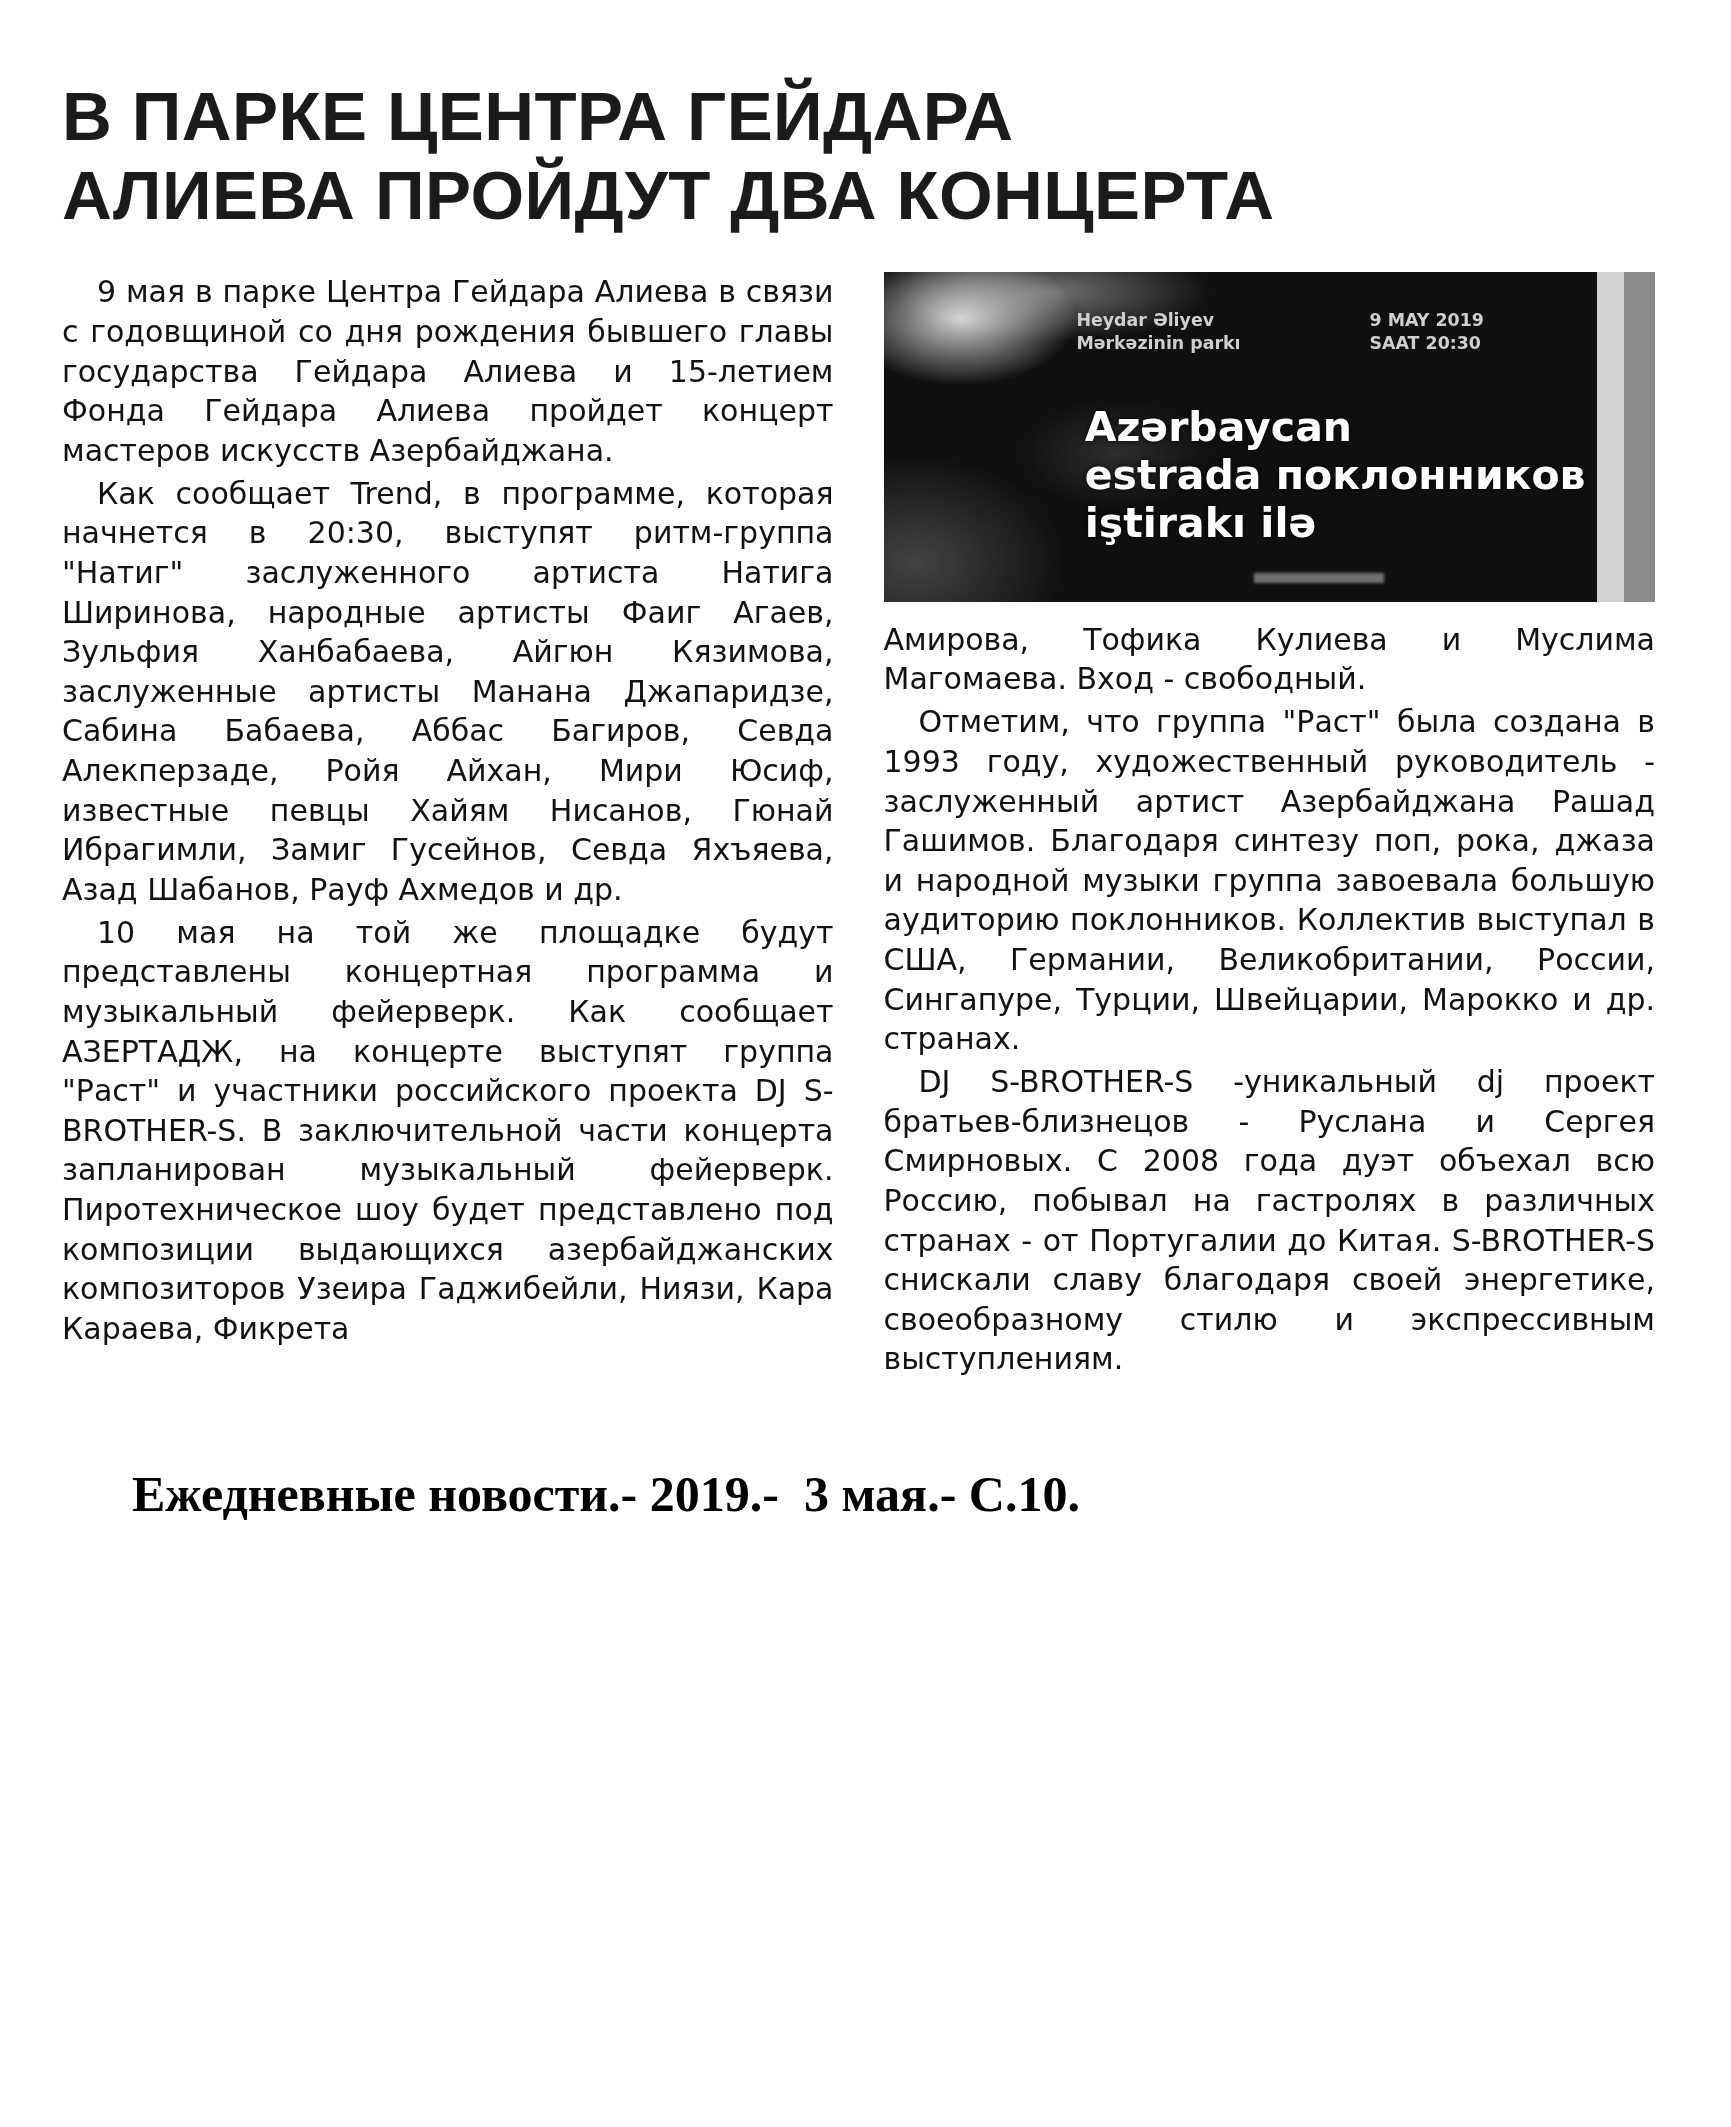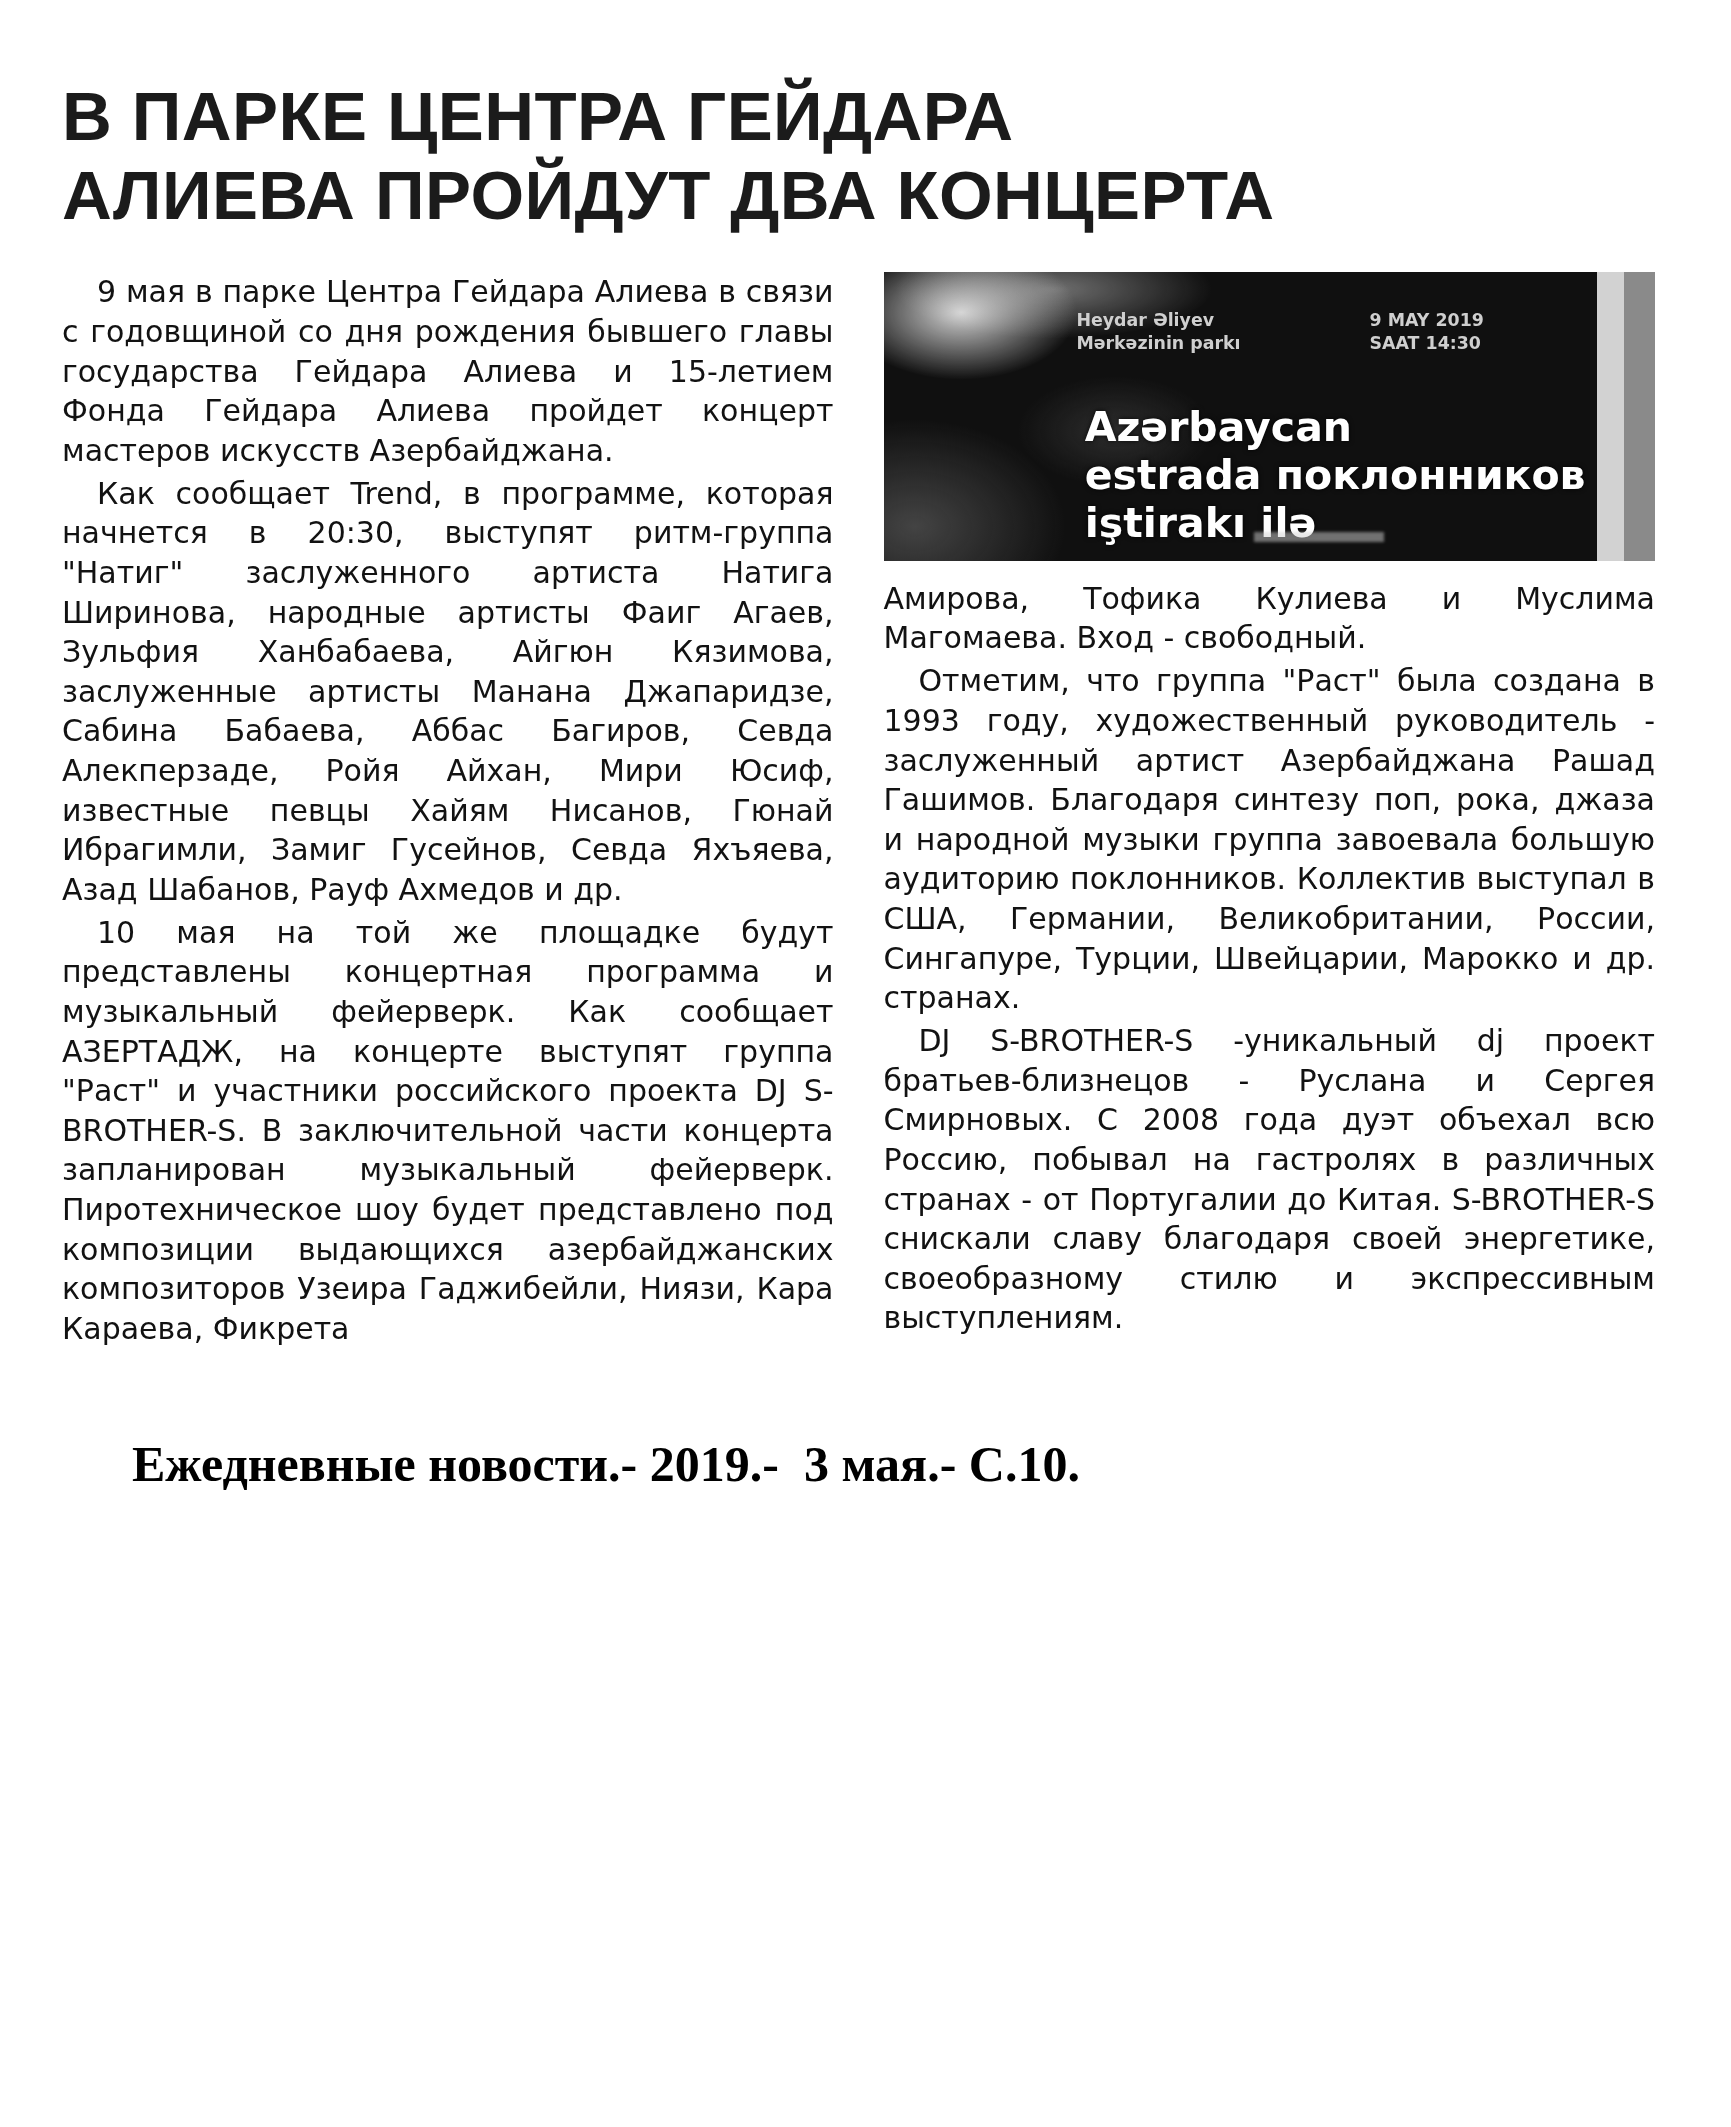--- a/index.html
+++ b/index.html
@@ -40,21 +40,21 @@
   .para {
     margin: 0 0 3.5px 0;
     text-indent: 35px;
   }
   .para.no-indent {
     text-indent: 0;
   }
   
   .photo {
     position: relative;
-    height: 289px;
+    height: 330px;
     margin: 0 0 17.4px 0;
     overflow: hidden;
     background:
       radial-gradient(ellipse 165px 96px at 10% 14%, rgba(245,245,245,0.85), rgba(245,245,245,0) 70%),
       radial-gradient(ellipse 226px 70px at 22% 6%, rgba(190,190,190,0.55), rgba(190,190,190,0) 70%),
       radial-gradient(ellipse 209px 148px at 4% 88%, rgba(130,130,130,0.45), rgba(130,130,130,0) 72%),
       radial-gradient(ellipse 139px 78px at 30% 55%, rgba(90,90,90,0.4), rgba(90,90,90,0) 70%),
       linear-gradient(to right, rgba(0,0,0,0) 92.5%, #d2d2d2 92.5%, #d2d2d2 96%, #8a8a8a 96%),
       #101010;
   }
@@ -117,21 +117,21 @@
 
     <div class="col">
 
       <div class="photo">
         <div class="photo-small photo-venue">
           <div>Heydar Əliyev</div>
           <div>Mərkəzinin parkı</div>
         </div>
         <div class="photo-small photo-date">
           <div>9 MAY 2019</div>
-          <div>SAAT 14:30</div>
+          <div>SAAT 20:30</div>
         </div>
         <div class="photo-main">
           <div>Azərbaycan</div>
           <div>estrada поклонников</div>
           <div>iştirakı ilə</div>
         </div>
         <div class="photo-credit-bar"></div>
       </div>
 
       <p class="para no-indent">Амирова, Тофика Кулиева и Муслима Магомаева. Вход - свободный.</p>

